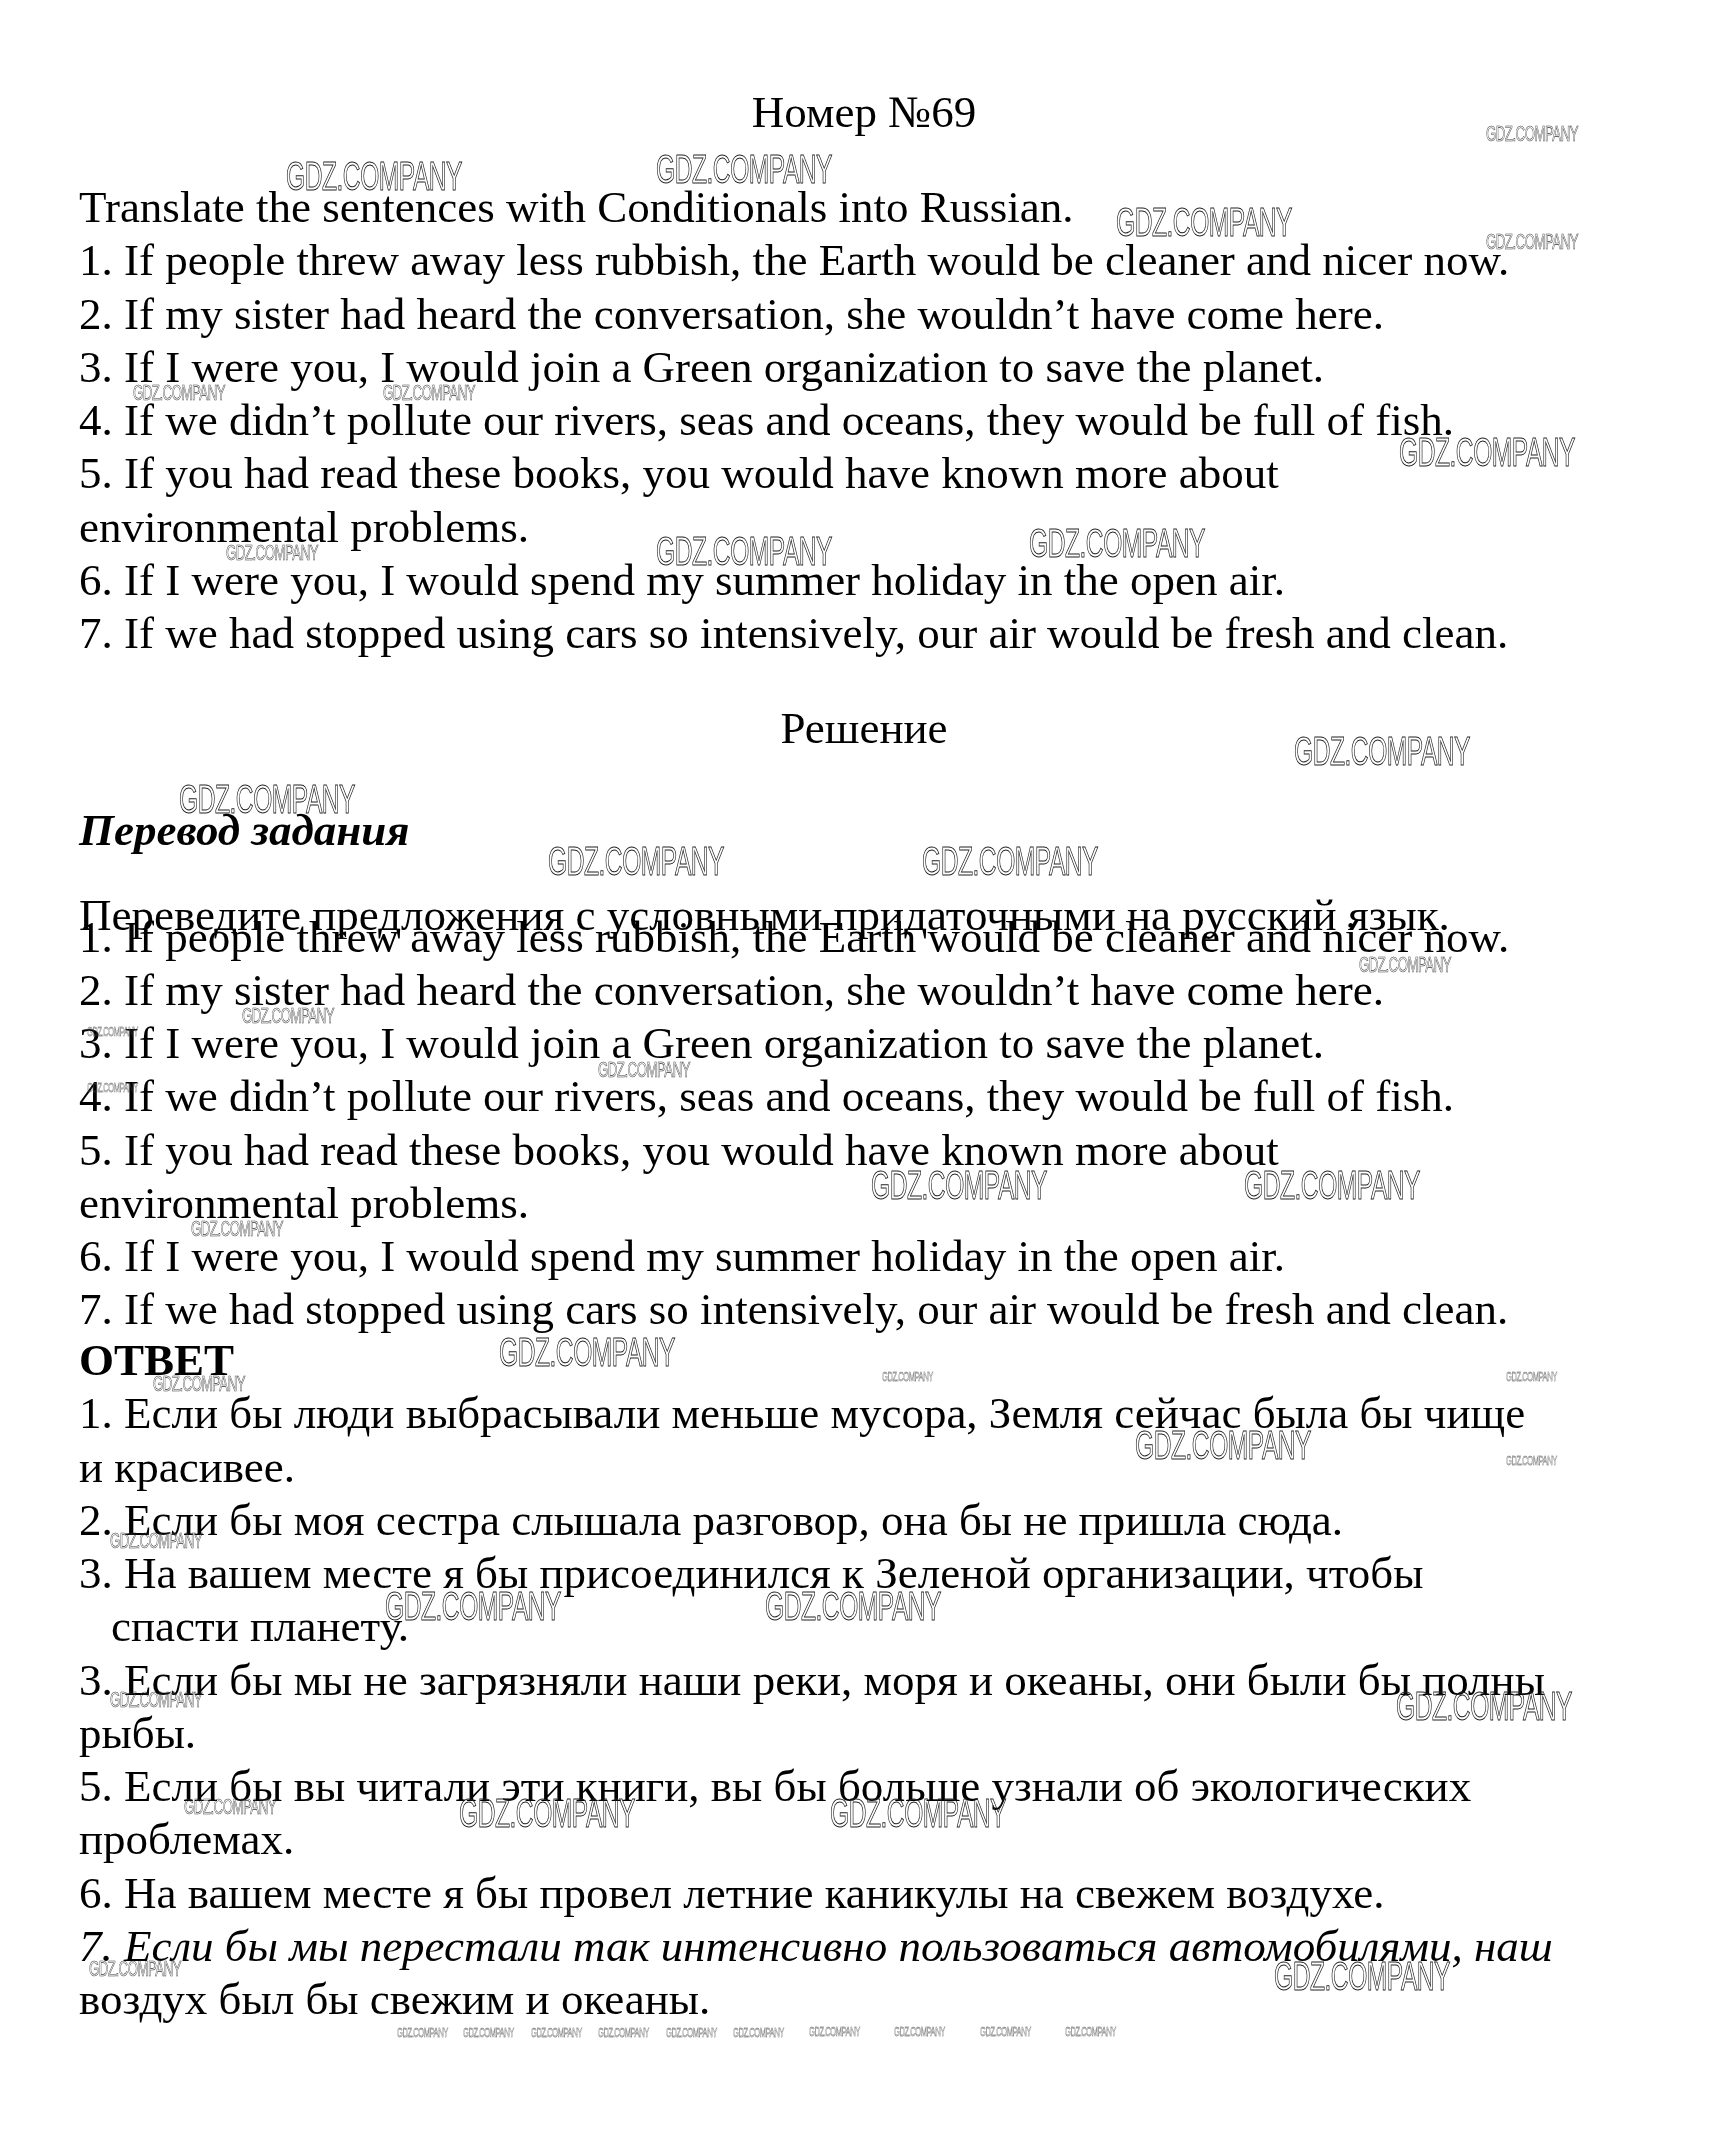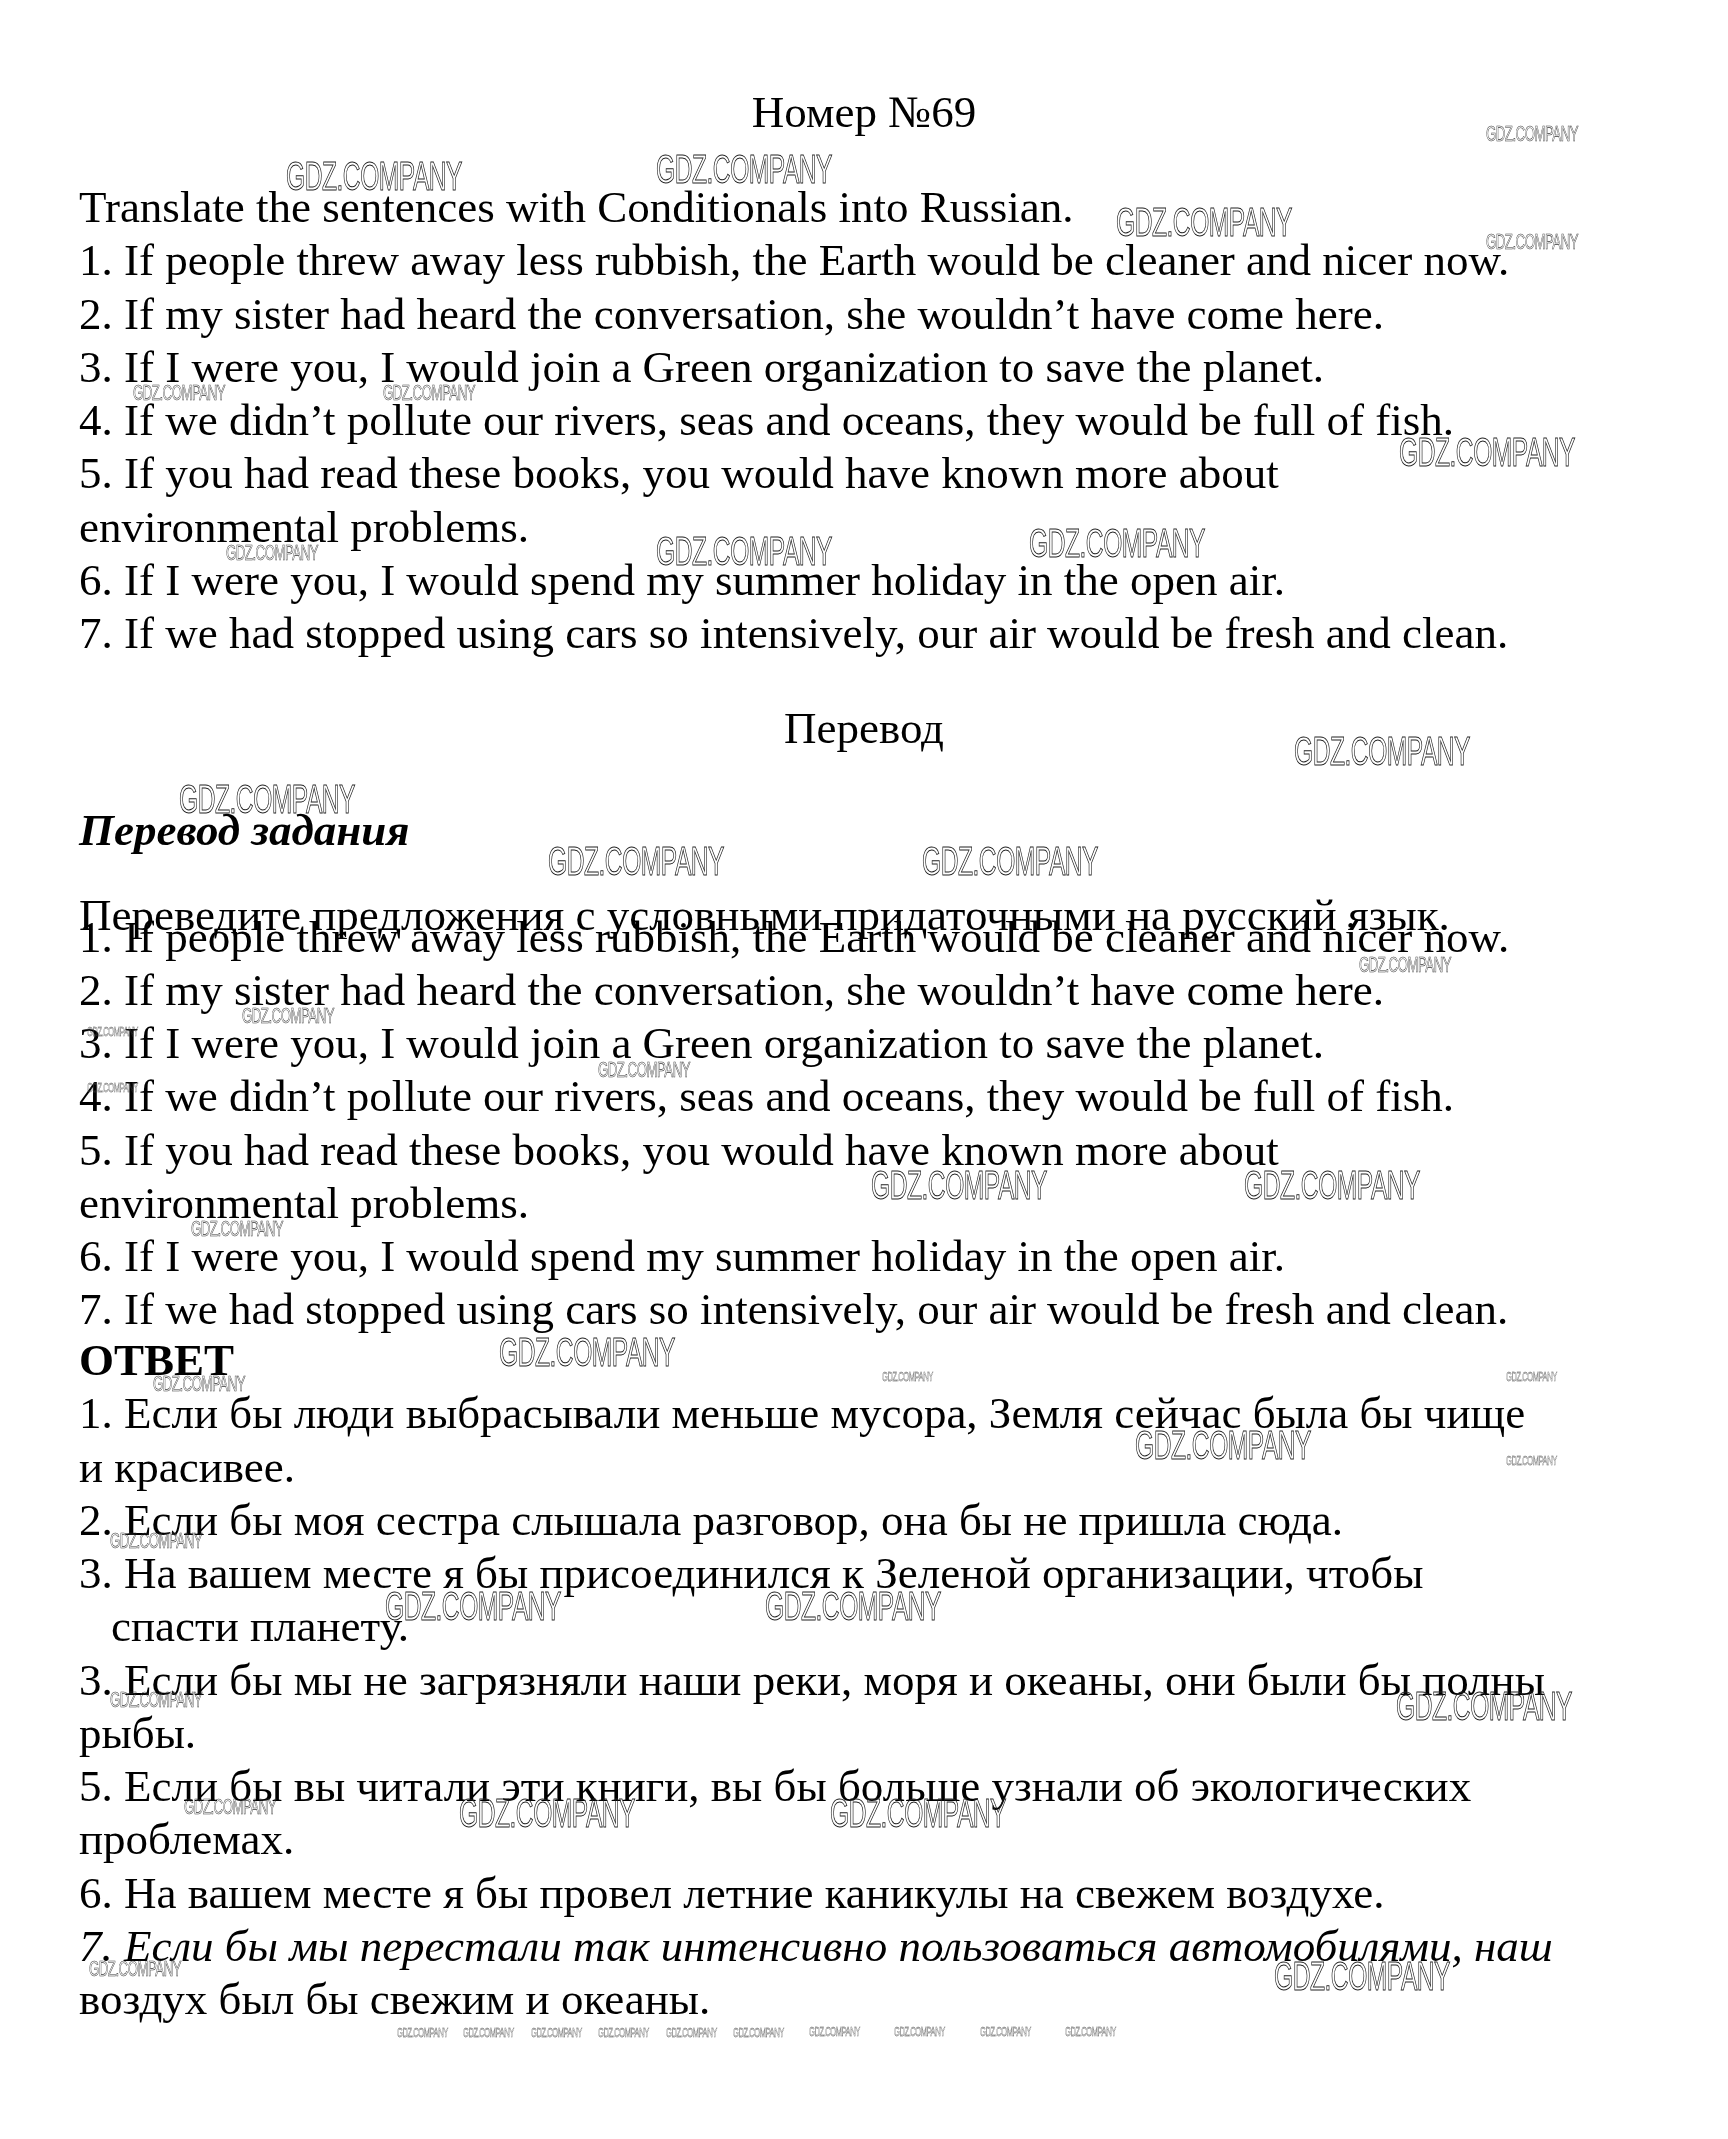--- a/index.html
+++ b/index.html
@@ -26,21 +26,21 @@
   <div class="line" style="top:181px;">Translate the sentences with Conditionals into Russian.</div>
   <div class="line" style="top:234px;">1. If people threw away less rubbish, the Earth would be cleaner and nicer now.</div>
   <div class="line" style="top:288px;">2. If my sister had heard the conversation, she wouldn’t have come here.</div>
   <div class="line" style="top:341px;">3. If I were you, I would join a Green organization to save the planet.</div>
   <div class="line" style="top:394px;">4. If we didn’t pollute our rivers, seas and oceans, they would be full of fish.</div>
   <div class="line" style="top:447px;">5. If you had read these books, you would have known more about</div>
   <div class="line" style="top:501px;">environmental problems.</div>
   <div class="line" style="top:554px;">6. If I were you, I would spend my summer holiday in the open air.</div>
   <div class="line" style="top:607px;">7. If we had stopped using cars so intensively, our air would be fresh and clean.</div>
 
-  <div class="center" style="top:702px;">Перевод</div>
+  <div class="center" style="top:702px;">Решение</div>
 
   <div class="line bold-italic" style="top:804px;">Перевод задания</div>
   <div class="line" style="top:857px;margin-top:32px;">Переведите предложения с условными придаточными на русский язык.</div>
   <div class="line" style="top:911px;">1. If people threw away less rubbish, the Earth would be cleaner and nicer now.</div>
   <div class="line" style="top:964px;">2. If my sister had heard the conversation, she wouldn’t have come here.</div>
   <div class="line" style="top:1017px;">3. If I were you, I would join a Green organization to save the planet.</div>
   <div class="line" style="top:1070px;">4. If we didn’t pollute our rivers, seas and oceans, they would be full of fish.</div>
   <div class="line" style="top:1124px;">5. If you had read these books, you would have known more about</div>
   <div class="line" style="top:1177px;">environmental problems.</div>
   <div class="line" style="top:1230px;">6. If I were you, I would spend my summer holiday in the open air.</div>

